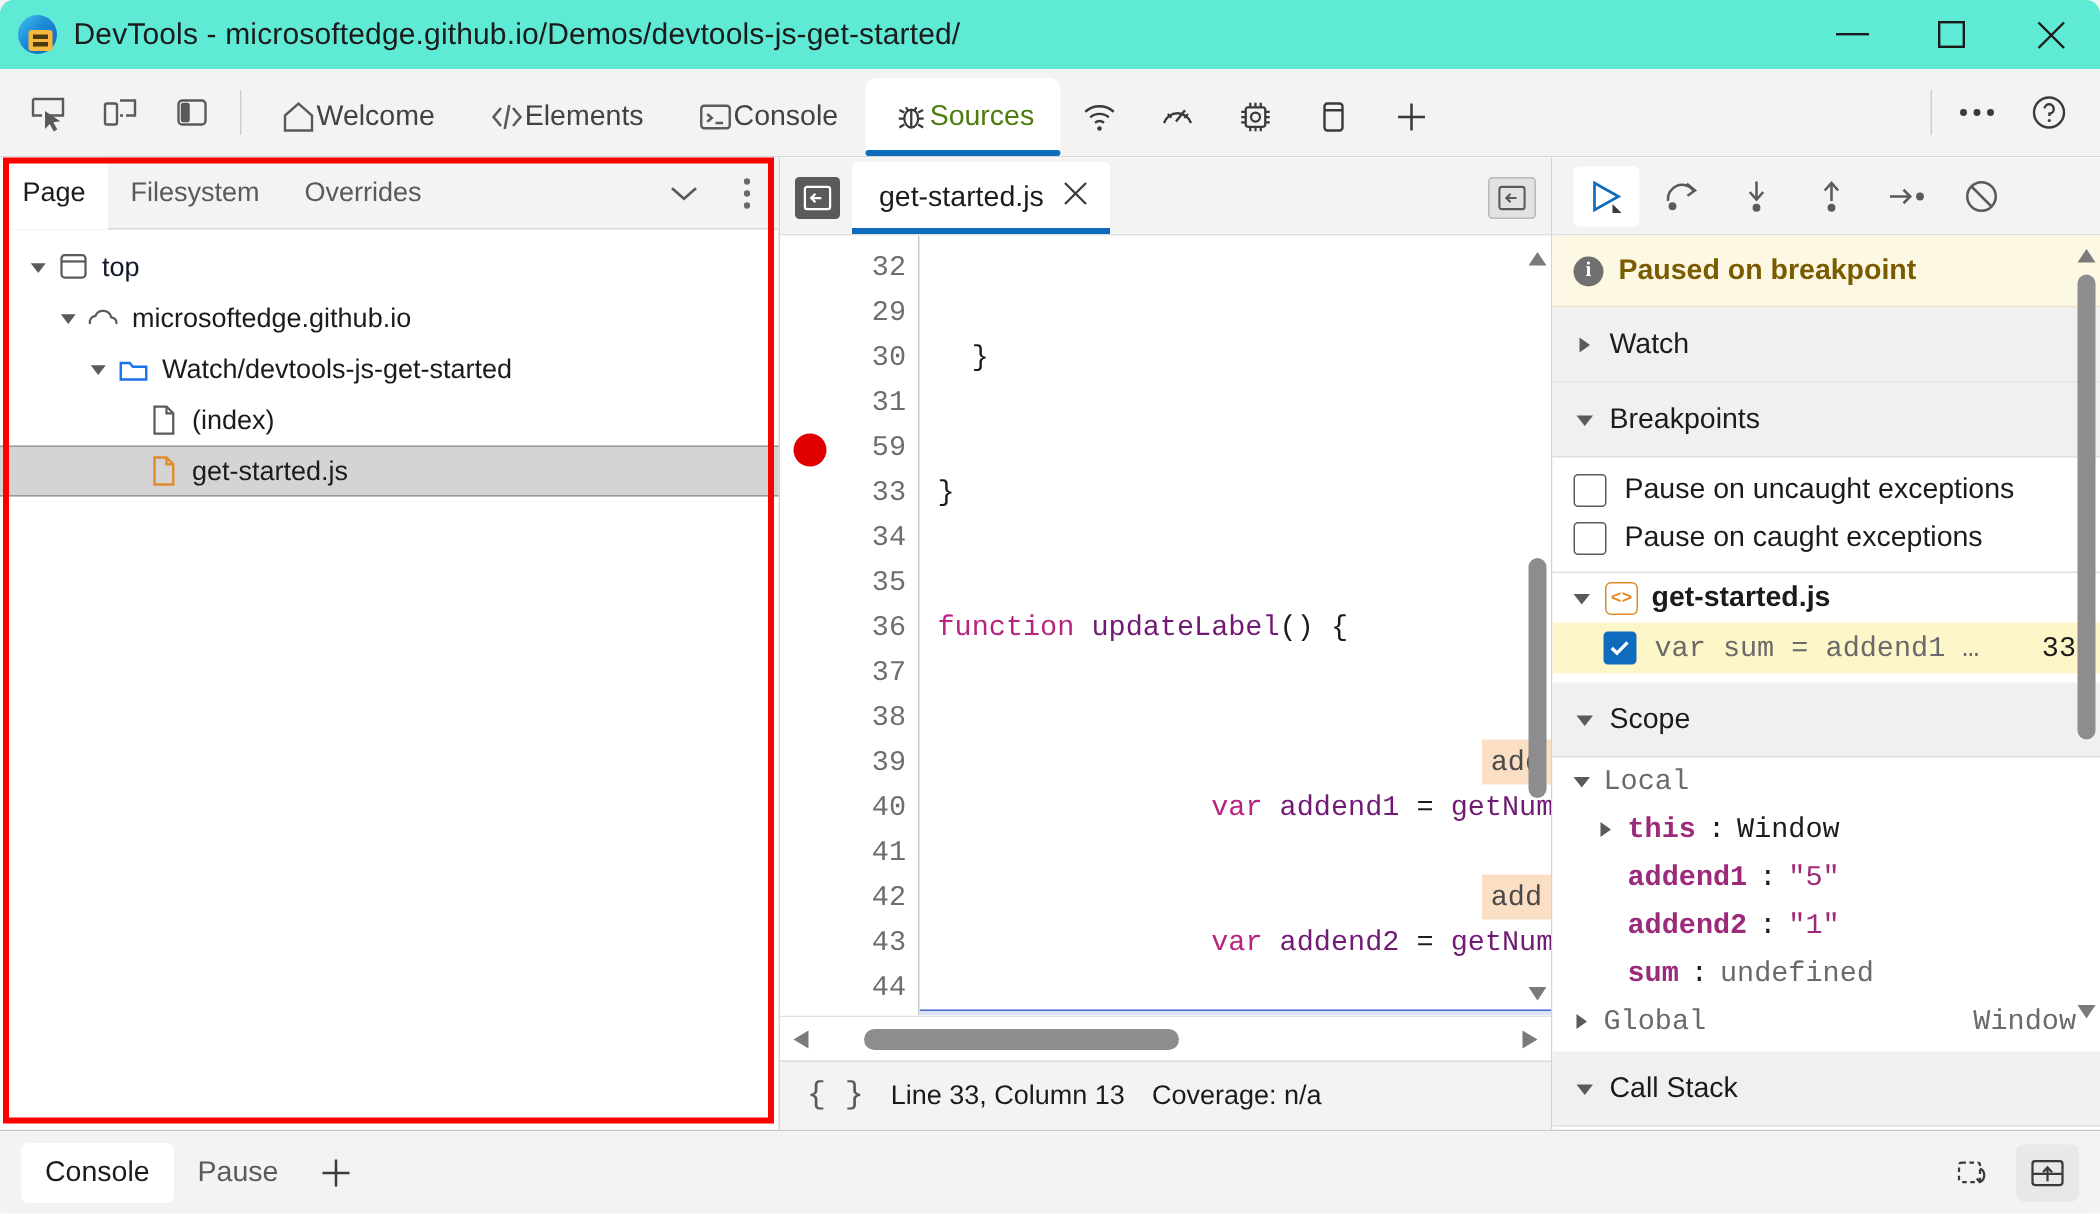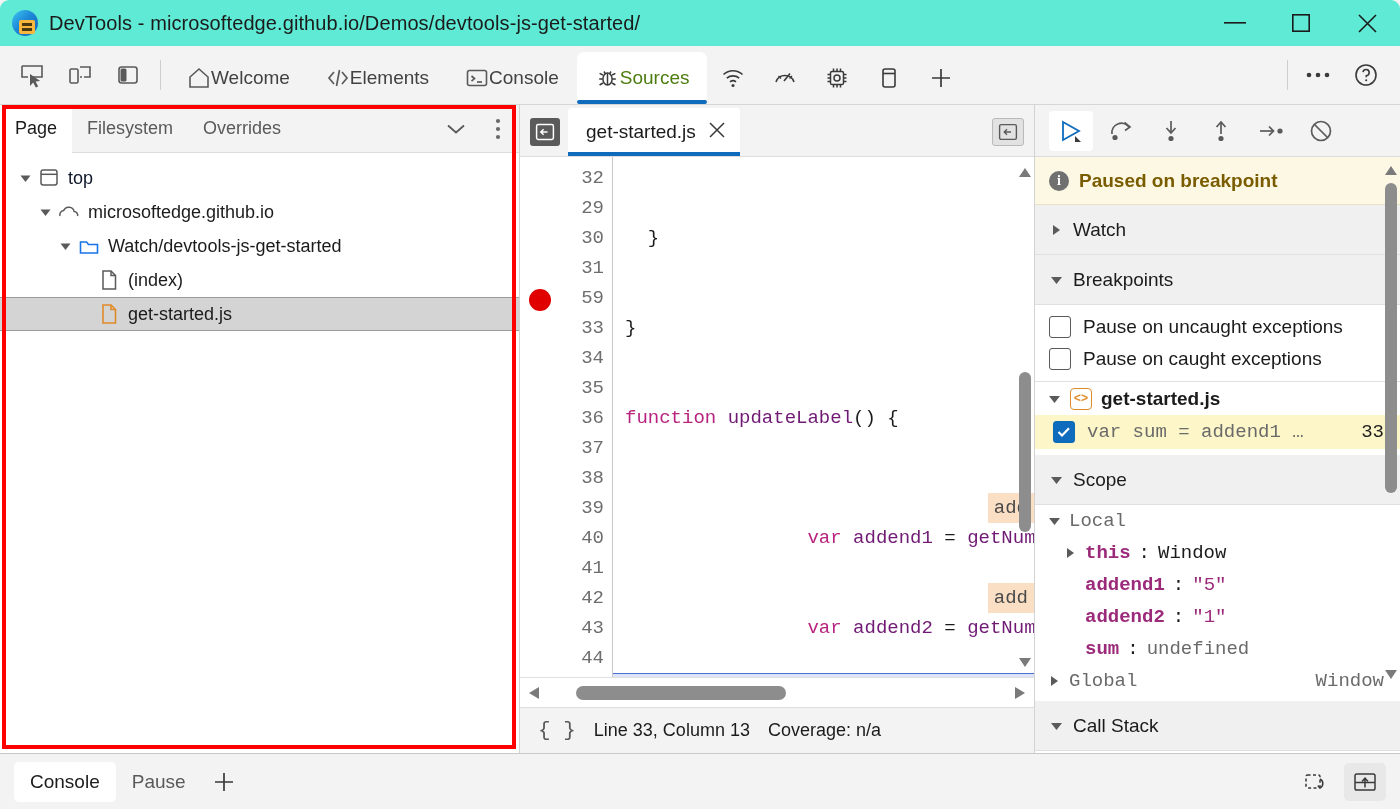--- a/index.html
+++ b/index.html
@@ -226,21 +226,21 @@
     height: 34px; display: flex; align-items: center; gap: 9px; padding-left: 12px;
     font-size: 19px; font-weight: bold; color: #1b1b1b; border-top: 1px solid #e0e0e0;
   }
   .js-badge {
     width: 22px; height: 22px; border: 1.5px solid #e08b2a; border-radius: 4px;
     display: flex; align-items: center; justify-content: center; color: #e08b2a;
     font-size: 12px; font-family: "Liberation Mono", monospace; flex: none;
   }
   .bp-item {
     height: 34px; background: #fdf6c8; display: flex; align-items: center; gap: 12px;
-    padding-left: 18px; padding-right: 16px;
+    padding-left: 34px; padding-right: 16px;
     font-family: "Liberation Mono", monospace; font-size: 19px; color: #6a6a6a;
   }
   .bp-item .ln { margin-left: auto; color: #1b1b1b; }
 
   .scope-body { font-family: "Liberation Mono", monospace; font-size: 19px; color: #1b1b1b; }
   .sc-row { height: 32px; display: flex; align-items: center; gap: 8px; padding-left: 12px; }
   .sc-row.indent1 { padding-left: 28px; }
   .sc-row.indent2 { padding-left: 50px; }
   .sc-key { color: #1b1b1b; }
   .sc-key.prop { color: #9c2a7a; font-weight: bold; }

